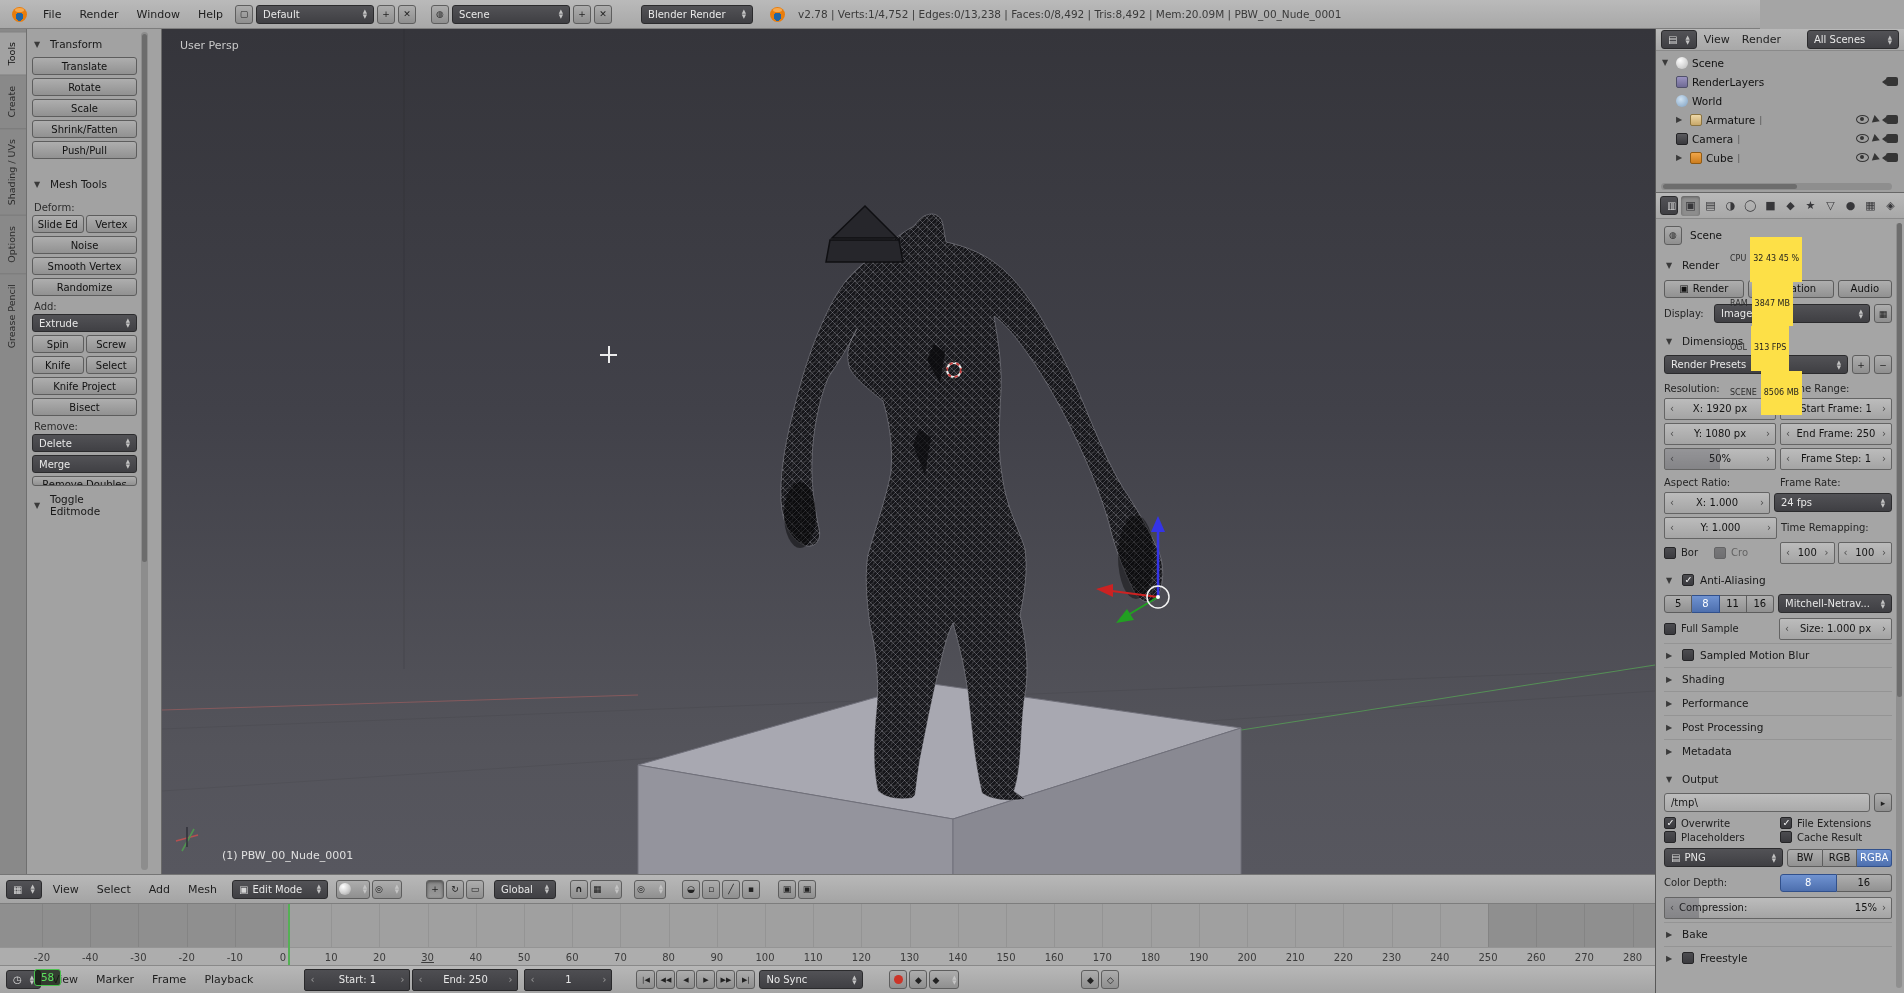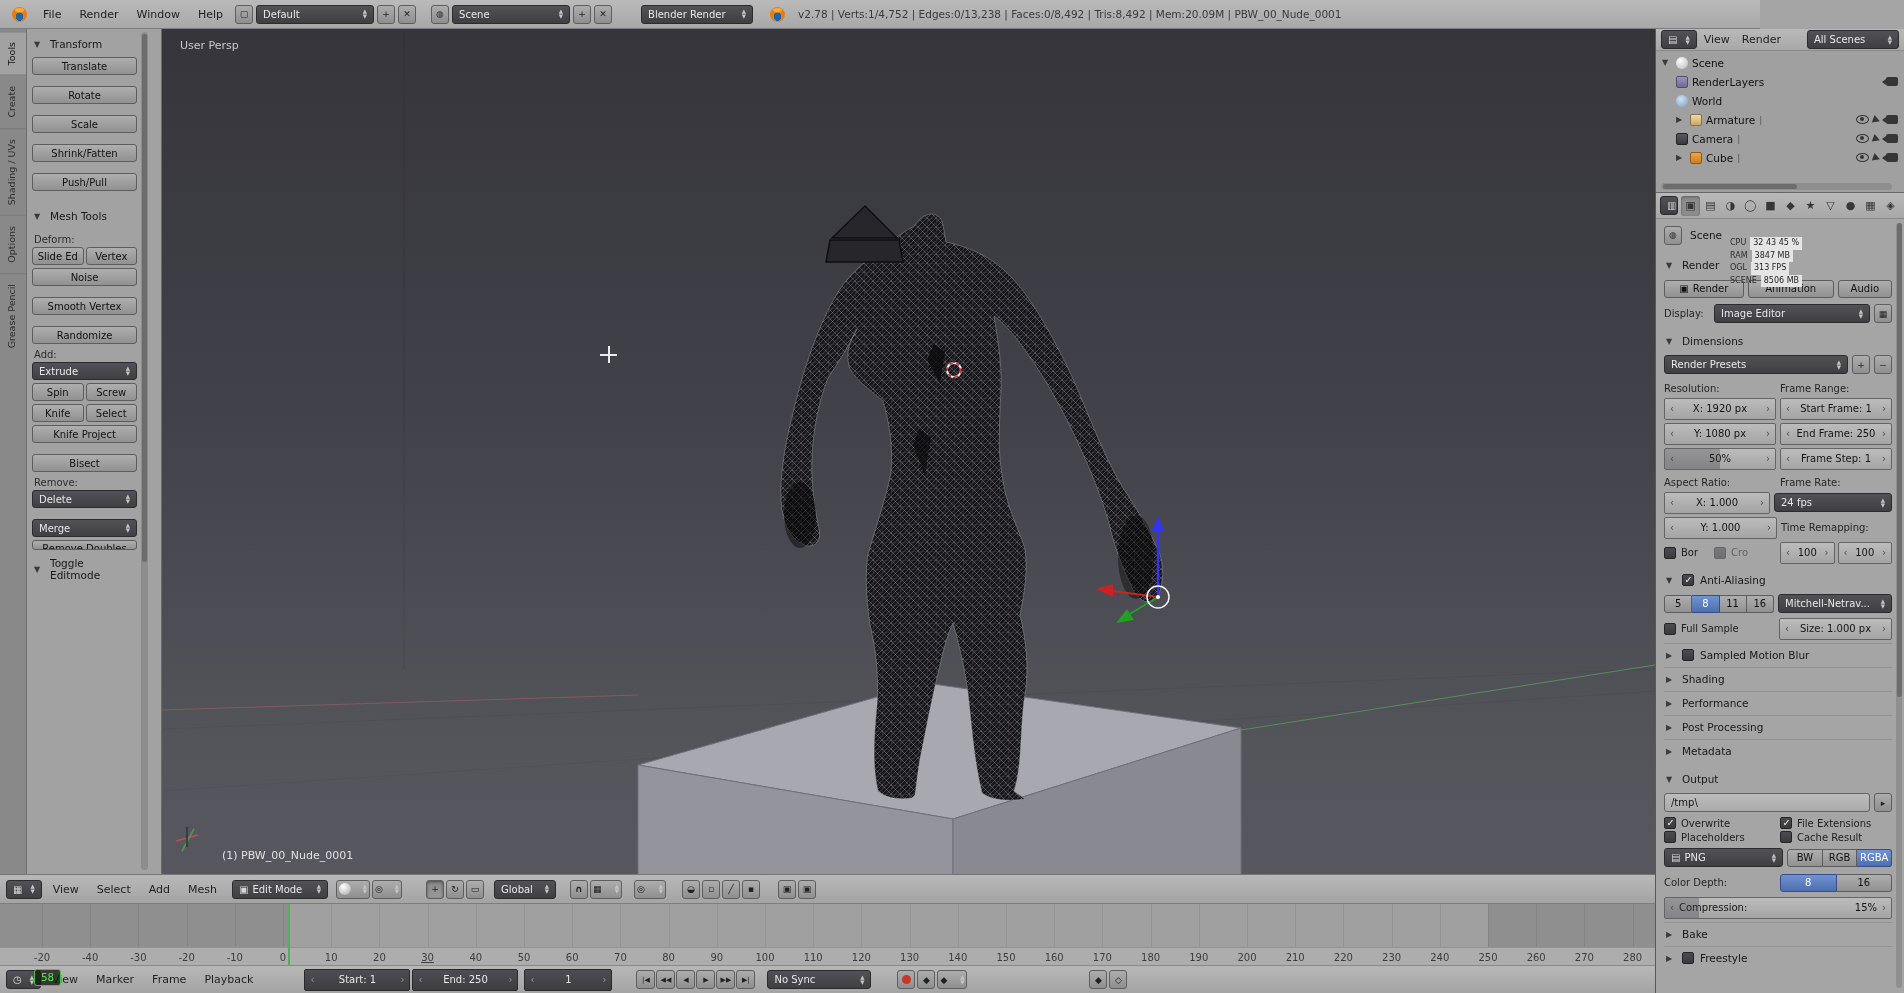--- a/index.html
+++ b/index.html
@@ -53,21 +53,21 @@
 
   
   .view3d{position:absolute;left:0;top:29px;width:1655px;height:874px}
   .tabs-col{position:absolute;left:0;top:0;width:27px;height:845px;background:#898989;border-right:1px solid #6f6f6f;
       display:flex;flex-direction:column;padding-top:2px}
   .vtab{writing-mode:vertical-rl;transform:rotate(180deg);font-size:9.5px;color:#2c2c2c;padding:10px 6px;
       border-bottom:1px solid #7a7a7a;text-align:center;white-space:nowrap}
   .vtab.checked{background:#a2a2a2;color:#111}
   .toolshelf{position:absolute;left:27px;top:0;width:135px;height:845px;background:#a2a2a2;border-right:1px solid #6a6a6a;overflow:hidden}
   .ts-inner{padding:2px 24px 2px 5px}
-  .ts-col{display:flex;flex-direction:column;gap:11px}
+  .ts-col{display:flex;flex-direction:column;gap:3px}
   .ts-col .btn{width:100%}
   .ts-row{display:flex;gap:2px}
   .ts-row .btn{flex:1}
   .ts-label{font-size:10px;color:#2c2c2c;padding:5px 2px 2px}
   .btn.clipped{height:10px;align-items:flex-start;line-height:16px}
   .ts-scroll{position:absolute;right:13px;top:3px;width:7px;height:838px;background:#8d8d8d;border-radius:4px}
   .ts-scroll .thumb{position:absolute;left:1px;right:1px;top:2px;height:63%;background:#6c6c6c;border-radius:4px}
 
   .vp-canvas{position:absolute;left:162px;top:0;width:1493px;height:845px;overflow:hidden;
       background:linear-gradient(#35353b,#414149 45%,#54545b 85%,#57575f)}
@@ -128,21 +128,21 @@
   .pr-body{padding:3px 12px 2px 8px;position:relative}
   .pr-row{display:flex;gap:4px;align-items:center;height:21px;margin-bottom:4px}
   .pr-row.labels{height:18px;margin-bottom:1px}
   .pr-label{font-size:10px;color:#252525}
   .bc-label{font-size:10.5px;color:#141414;margin-left:4px}
   .collapsed-row{display:flex;align-items:center;gap:6px;height:23px;margin:1px 0;border-top:1px solid #949494;font-size:10.5px;color:#181818;padding:0 2px}
   .pr-scroll{position:absolute;right:2px;top:30px;bottom:5px;width:6px;background:#8f8f8f;border-radius:3px}
   .pr-scroll .thumb{position:absolute;left:.5px;right:.5px;top:0;height:62%;background:#6d6d6d;border-radius:3px}
   .stats-overlay{position:absolute;right:16px;top:44px;width:158px;z-index:5;line-height:12.5px}
   .stats-overlay .row{display:flex;gap:4px;align-items:center;font-size:8px;color:#2d2d2d}
-  .hl{background:#e5e5e5;padding:0 3px;color:#1d1d1d;white-space:nowrap}
+  .hl{background:#fde047;padding:16px 3px;color:#1d1d1d;white-space:nowrap}
 </style>
 </head>
 <body>
 
 <div class="app">
 
   <header class="topbar">
     <span class="blogo"></span>
     <nav style="display:flex">
 
@@ -482,21 +482,21 @@
       <span class="num dark" style="width:88px;margin-left:4px">1</span>
       <span style="display:flex;gap:1px;margin-left:22px">
 
       <span class="mini-btn" style="font-size:7px;min-width:19px">|◀</span>
           <span class="mini-btn" style="font-size:7px;min-width:19px">◀◀</span>
           <span class="mini-btn" style="font-size:7px;min-width:19px">◀</span>
           <span class="mini-btn" style="font-size:7px;min-width:19px">▶</span>
           <span class="mini-btn" style="font-size:7px;min-width:19px">▶▶</span>
           <span class="mini-btn" style="font-size:7px;min-width:19px">▶|</span>
         </span>
-      <span class="dark-select" style="width:104px;margin-left:10px">
+      <span class="dark-select" style="width:104px;margin-left:2px">
         <span>No Sync</span>
         <span class="updn"></span>
       </span>
       <span class="mini-btn" style="margin-left:24px">
           <span class="rec-dot"></span>
         </span>
       <span class="mini-btn">
           <span>◆</span>
         </span>
       <span class="mini-btn" style="width:30px">

